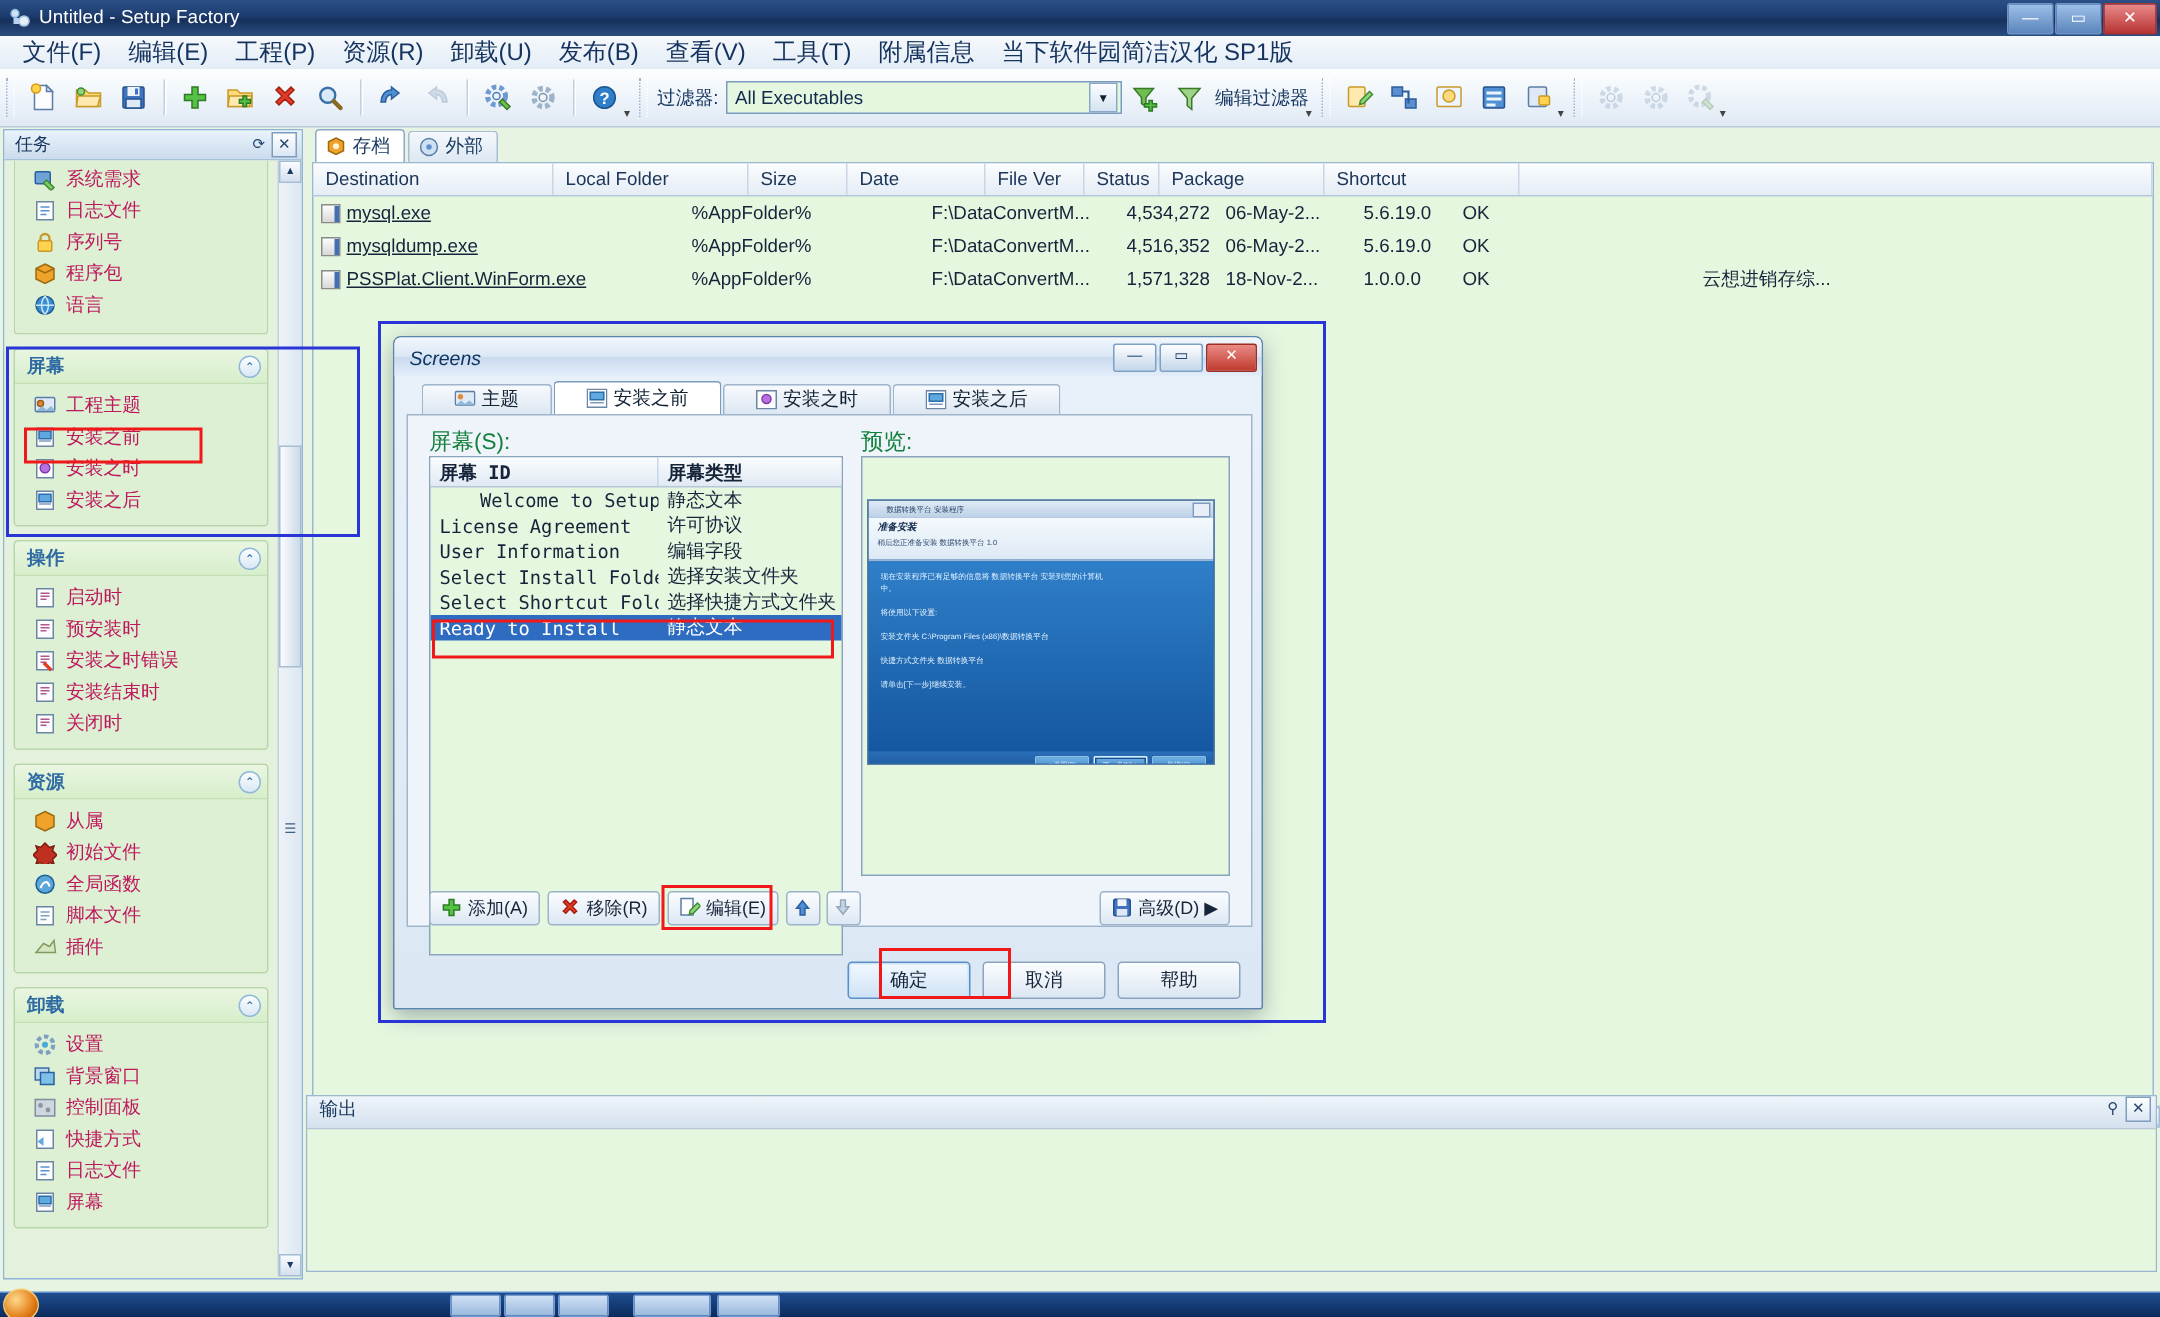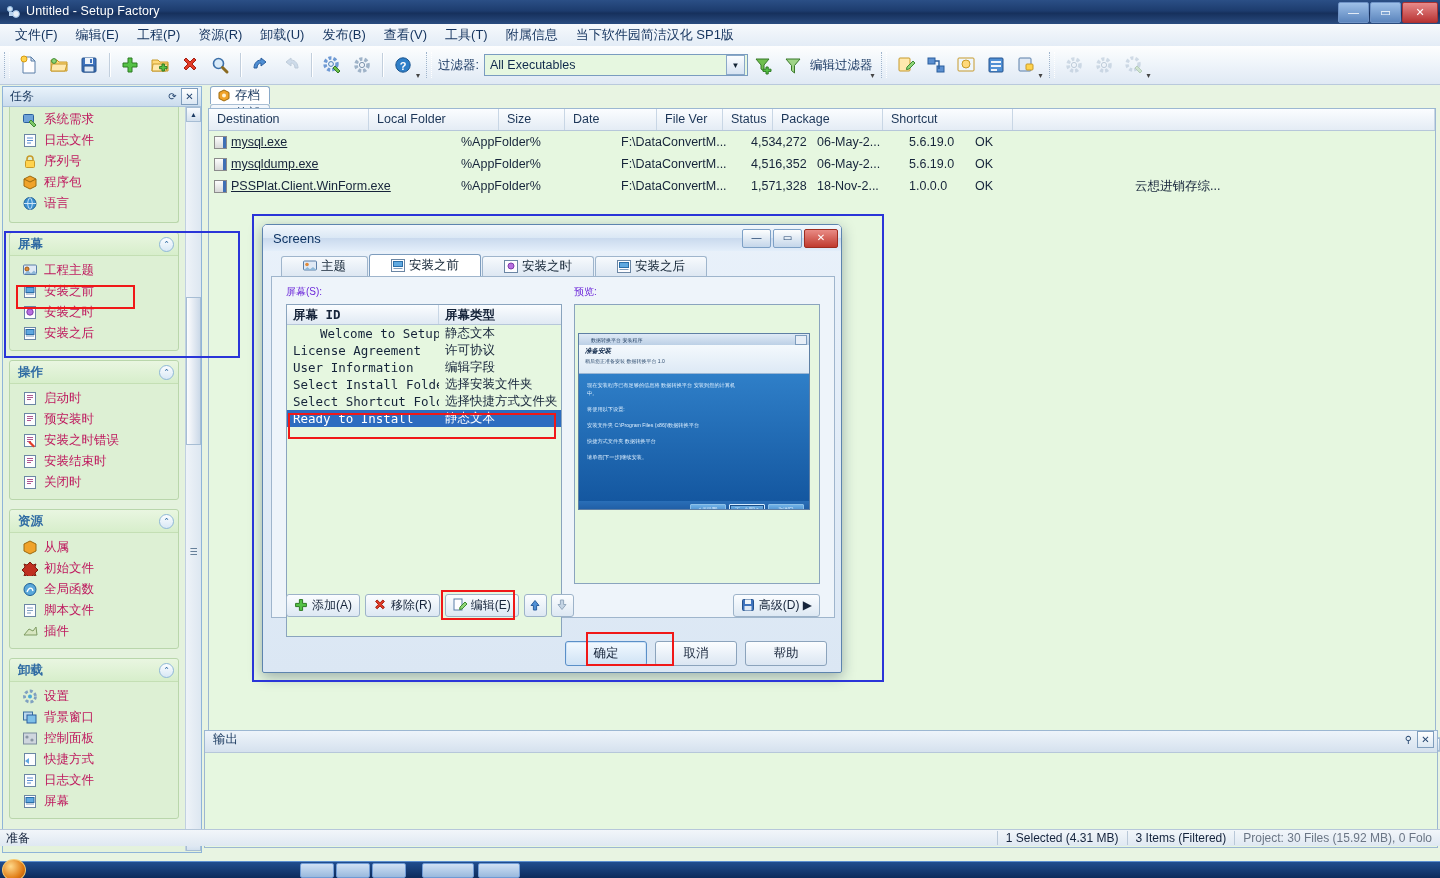--- a/index.html
+++ b/index.html
@@ -24,21 +24,21 @@
   .tb-btns{position:absolute;right:2px;top:2px;display:flex;gap:1px;}
   .tb-btn{width:29px;height:19px;border:1px solid #6f93c6;border-radius:2px;
     background:linear-gradient(to bottom,#9ec0e8,#5b85bd);
     color:#fff;font-size:11px;line-height:19px;text-align:center;}
   .tb-btn.close{background:linear-gradient(to bottom,#e88a8a,#b83434);border-color:#a33;width:34px;}
 
   
   .menubar{position:absolute;left:0;top:24px;width:1440px;height:22px;
     background:linear-gradient(to bottom,#f6f9fc,#e3ecf6);border-bottom:1px solid #c8d6e6;}
   .menubar ul{list-style:none;margin:0;padding:0 6px;display:flex;align-items:center;height:22px;}
-  .menubar li{padding:2px 9px;color:#14335e;font-size:13px;cursor:default;white-space:nowrap;}
+  .menubar li{padding:2px 9px;color:#14335e;font-size:16px;cursor:default;white-space:nowrap;}
 
   
   .toolbar{position:absolute;left:0;top:46px;width:1440px;height:38px;
     background:linear-gradient(to bottom,#fdfefe 0%,#eef4fa 50%,#e0e9f4 100%);
     border-bottom:1px solid #b9c9dc;display:flex;align-items:center;}
   .tgrip{width:4px;height:26px;margin:0 4px;border-left:1px dotted #9fb4cc;border-right:1px dotted #fff;}
   .tbtn{width:30px;height:30px;display:flex;align-items:center;justify-content:center;border-radius:3px;}
   .tbtn.dis{opacity:.42;}
   .tsep{width:1px;height:24px;background:#c2cfdd;margin:0 5px;box-shadow:1px 0 0 #fff;}
   .caret{font-size:8px;color:#444;align-self:flex-end;margin:0 2px 4px -2px;}
@@ -83,21 +83,21 @@
   .ti .lb{white-space:nowrap;}
   .top-items{padding:2px 0 8px 0;margin:0 6px 9px 6px;background:#ddf0d4;border:1px solid #b9d6ab;
      border-top:none;border-radius:0 0 3px 3px;}
 
   
   .mark-red{position:absolute;border:2px solid #f01818;box-sizing:border-box;pointer-events:none;z-index:60;}
   .mark-blue{position:absolute;border:2px solid #2a35d8;box-sizing:border-box;pointer-events:none;z-index:60;}
 
   
   .doc{position:absolute;left:204px;top:86px;width:1234px;height:680px;}
-  .doc-tabs{height:22px;display:flex;align-items:flex-start;padding-left:6px;flex-direction:column;}
+  .doc-tabs{height:22px;display:flex;align-items:center;padding-left:6px;}
   .dtab{height:20px;display:flex;align-items:center;padding:0 9px 0 6px;font-size:12.5px;
      color:#17365d;border:1px solid #a9bed4;border-bottom:none;border-radius:3px 3px 0 0;margin-right:2px;
      background:linear-gradient(to bottom,#f4f8fc,#dde8f3);}
   .dtab.active{background:#fff;height:22px;border-color:#8aa9c8;}
   .dtab .ico{width:14px;height:14px;margin-right:4px;}
 
   .grid{position:absolute;left:4px;top:22px;width:1228px;height:644px;background:#e6f7e0;
      border:1px solid #9cb7d2;border-top:1px solid #9cb7d2;box-sizing:border-box;}
   .ghead{display:flex;height:21px;background:linear-gradient(to bottom,#fbfdff,#e4ecf5);
      border-bottom:1px solid #b6c7da;}
@@ -142,36 +142,36 @@
 
   
   .dlgwrap{position:absolute;left:262px;top:224px;width:578px;height:447px;z-index:40;}
   .dlg{position:absolute;left:0;top:0;width:578px;height:447px;
      background:linear-gradient(to bottom,#e9f1fa,#dbe7f4);
      border:1px solid #5d84ae;border-radius:5px 5px 2px 2px;
      box-shadow:0 4px 14px rgba(20,40,70,.35);}
   .dlg-title{height:26px;border-radius:4px 4px 0 0;
      background:linear-gradient(to bottom,#f2f7fc 0%,#dbe8f5 48%,#cadaee 52%,#e3eefa 100%);
      display:flex;align-items:center;}
-  .dlg-title .tt{padding-left:10px;font-size:13px;color:#0e3464;flex:1;}
+  .dlg-title .tt{padding-left:10px;font-size:13px;color:#0e3464;flex:1;font-style:italic;}
   .dlg-btns{display:flex;gap:2px;padding-right:3px;}
   .dbtn{width:27px;height:17px;border:1px solid #7da0c6;border-radius:2px;
      background:linear-gradient(to bottom,#fdfefe,#c4d6ea);font-size:10px;color:#24456f;
      text-align:center;line-height:16px;}
   .dbtn.close{width:32px;background:linear-gradient(to bottom,#e98b85,#c03a2e);color:#fff;border-color:#9e2c20;}
   .dlg-body{position:absolute;left:8px;top:30px;width:562px;height:378px;}
   .stabs{display:flex;align-items:flex-end;height:21px;padding-left:10px;}
   .stab{height:19px;display:flex;align-items:center;padding:0 21px;font-size:12.5px;color:#123;
      border:1px solid #9fb5cc;border-bottom:none;border-radius:3px 3px 0 0;margin-right:1px;
      background:linear-gradient(to bottom,#f7fafd,#dde7f2);}
   .stab.active{background:#fff;height:21px;border-color:#7d9cbd;}
   .stab .ico{width:14px;height:13px;margin-right:4px;}
   .panel{position:absolute;left:0;top:21px;width:562px;height:340px;background:#eef4fa;
      border:1px solid #9fb5cc;}
-  .lbl{position:absolute;font-size:10px;color:#6d28d9;}
+  .lbl{position:absolute;font-size:15px;color:#15803d;}
   .listbox{position:absolute;left:14px;top:27px;width:276px;height:333px;background:#e6f7e0;
      border:1px solid #8aa4be;box-sizing:border-box;}
   .lb-head{display:flex;height:19px;background:linear-gradient(to bottom,#fbfdff,#e0e9f3);
      border-bottom:1px solid #b6c7da;}
   .lb-h{font-size:12.5px;color:#16243a;padding:2px 0 0 6px;border-right:1px solid #c8d6e5;box-sizing:border-box;
      font-family:"DejaVu Sans Mono","Liberation Mono",monospace;font-weight:bold;}
   .lb-row{display:flex;height:17px;align-items:center;font-size:12.5px;color:#16243a;
      font-family:"DejaVu Sans Mono","Liberation Mono",monospace;}
   .lb-row.sel{background:#2d6cc0;color:#fff;}
   .lb-c{padding-left:6px;box-sizing:border-box;white-space:nowrap;overflow:hidden;}
@@ -969,26 +969,20 @@
     </div>
   </div>
 
   <div class="mark-blue" style="left:4px;top:231px;width:236px;height:127px;"></div>
   <div class="mark-red" style="left:16px;top:285px;width:119px;height:24px;"></div>
   <div class="mark-blue" style="left:252px;top:214px;width:632px;height:468px;"></div>
   <div class="mark-red" style="left:288px;top:413px;width:268px;height:26px;"></div>
   <div class="mark-red" style="left:441px;top:590px;width:74px;height:30px;"></div>
   <div class="mark-red" style="left:586px;top:632px;width:88px;height:34px;"></div>
 
-  <div class="statusbar">
-    <div class="sb-left">准备</div>
-    <div class="sb-cell">1 Selected (4.31 MB)</div>
-    <div class="sb-cell">3 Items (Filtered)</div>
-    <div class="sb-cell muted">Project: 30 Files (15.92 MB), 0 Folo</div>
-  </div>
 </div>
 
 <div class="taskbar">
   <div class="start"></div>
   <div class="tb-item" style="left:300px;width:32px;"></div>
   <div class="tb-item" style="left:336px;width:32px;"></div>
   <div class="tb-item" style="left:372px;width:32px;"></div>
   <div class="tb-item" style="left:422px;width:50px;"></div>
   <div class="tb-item" style="left:478px;width:40px;"></div>
 </div>

